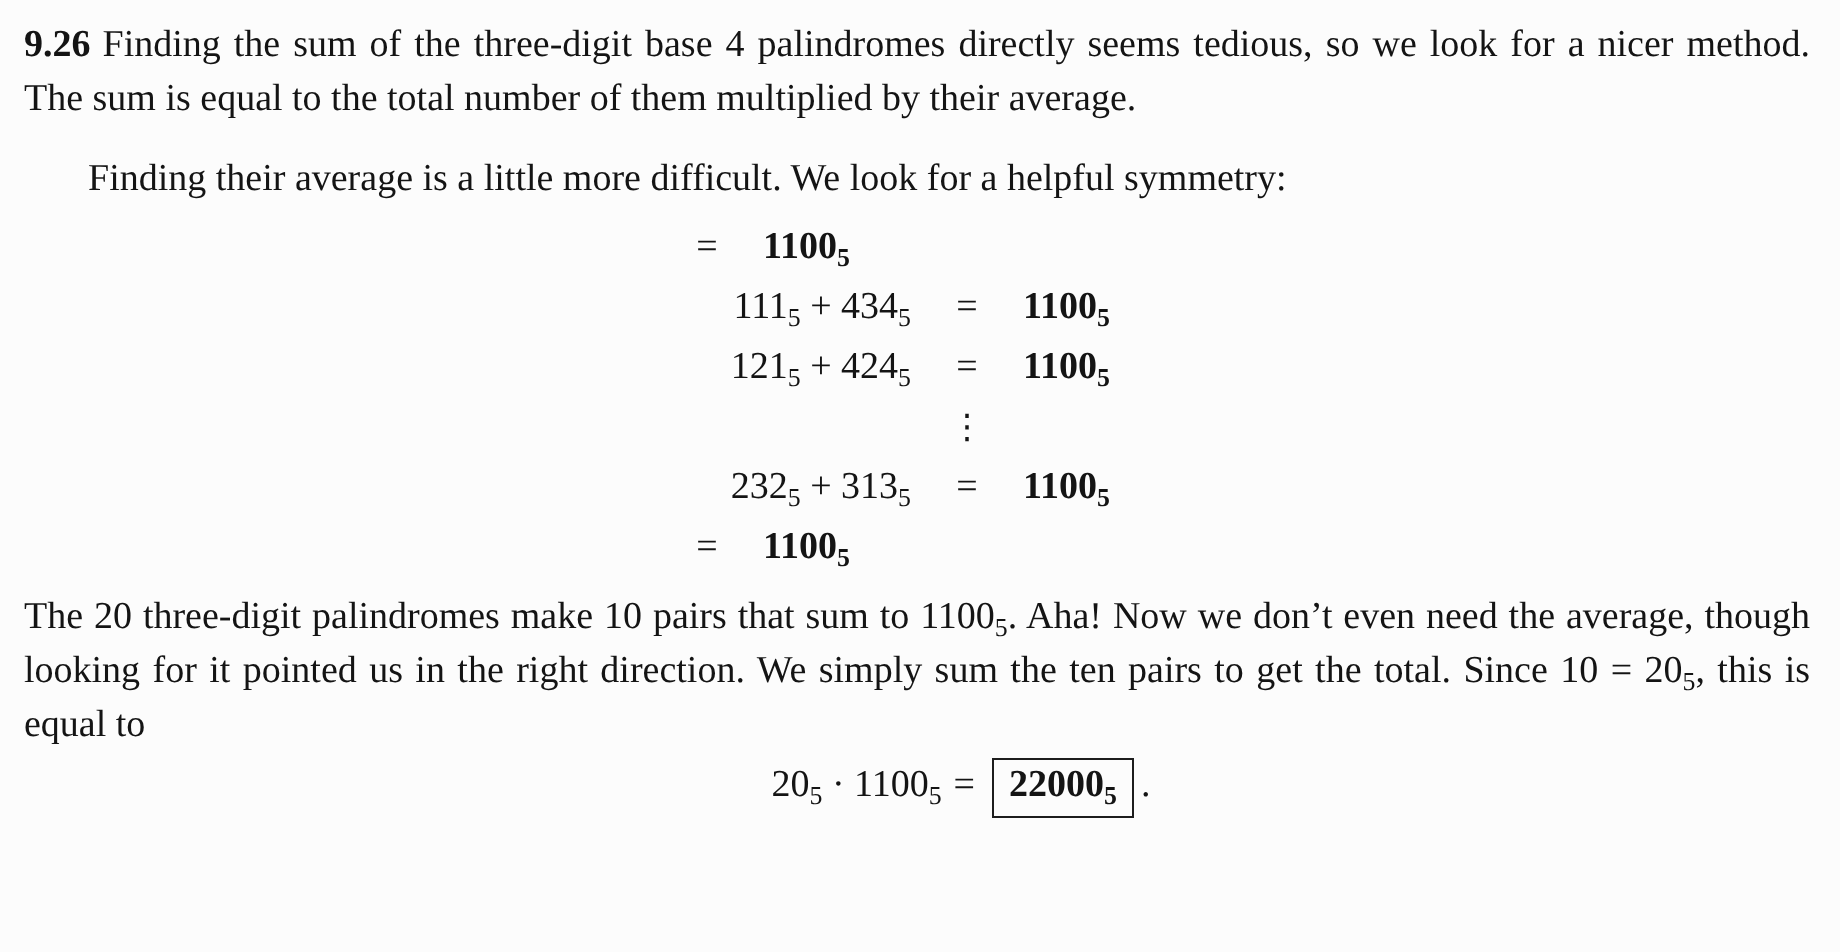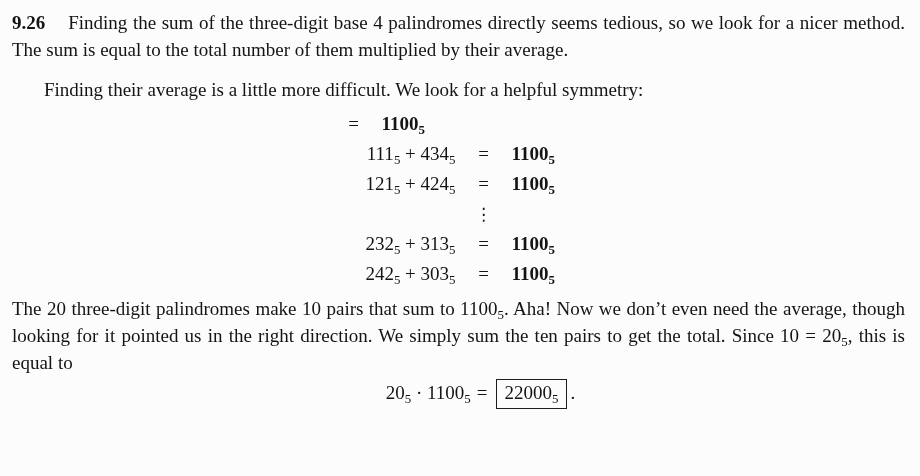--- a/index.html
+++ b/index.html
@@ -17,21 +17,21 @@
     overflow: hidden;
   }
   p.para {
     margin: 0 0 13px 0;
     text-align: justify;
   }
   p.para.indent { text-indent: 32px; }
   p.para.tight { margin-bottom: 2px; }
   .problem-number {
     font-weight: 700;
-    margin-right: 23px;
+    margin-right: 6px;
   }
   sub {
     font-size: 68%;
     line-height: 0;
     vertical-align: baseline;
     position: relative;
     top: 0.28em;
   }
   .eqblock {
     width: -moz-fit-content;
@@ -55,20 +55,21 @@
     margin-top: 2px;
     transform: translateX(22px);
   }
   .final-eq .rel { margin: 0 6px; }
   .answer-box {
     display: inline-block;
     border: 1.5px solid #1d1d1d;
     padding: 1px 8px 3px 8px;
     margin-left: 2px;
     line-height: 24px;
+    font-weight: bold;
   }
   .final-period { margin-left: 3px; }
 </style>
 </head>
 <body>
 
 <div class="page">
 
   <p class="para"><span class="problem-number">9.26</span><span>Finding the sum of the three-digit base 4 palindromes directly seems tedious, so we look for a nicer method. The sum is equal to the total number of them multiplied by their average.</span></p>
 
@@ -94,21 +95,20 @@
         <span class="lhs"></span>
         <span class="rel vdots">⋮</span>
         <span class="rhs"></span>
       </div>
       <div class="eqrow">
         <span class="lhs">232<sub>5</sub> + 313<sub>5</sub></span>
         <span class="rel">=</span>
         <span class="rhs">1100<sub>5</sub></span>
       </div>
       <div class="eqrow">
-        <span class="lhs">242<sub>5</sub> + 303<sub>5</sub></span>
         <span class="rel">=</span>
         <span class="rhs">1100<sub>5</sub></span>
       </div>
     </div>
 
   <p class="para tight">The 20 three-digit palindromes make 10 pairs that sum to 1100<sub>5</sub>.  Aha!  Now we don’t even need the average, though looking for it pointed us in the right direction.  We simply sum the ten pairs to get the total.  Since 10 = 20<sub>5</sub>, this is equal to</p>
 
   <div class="final-eq">
     <span>20<sub>5</sub> · 1100<sub>5</sub></span><span class="rel">=</span><span class="answer-box">22000<sub>5</sub></span><span class="final-period">.</span>
   </div>

